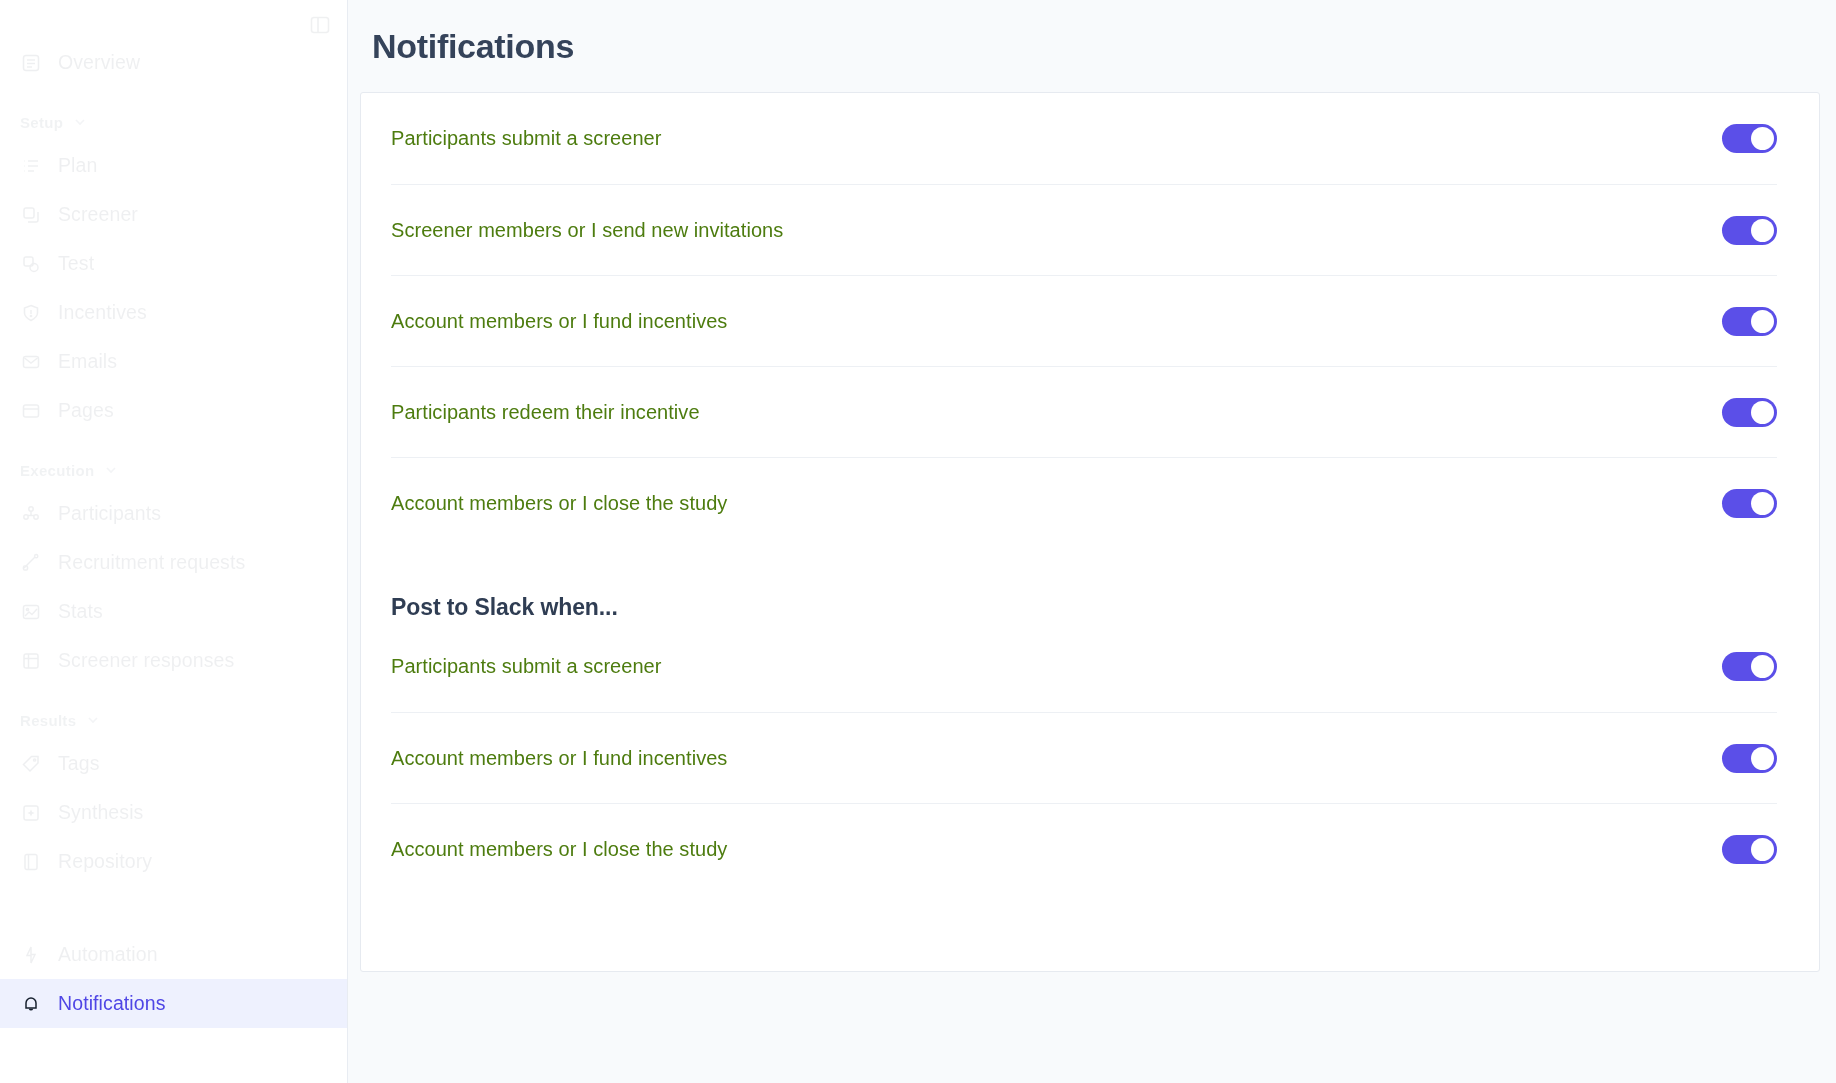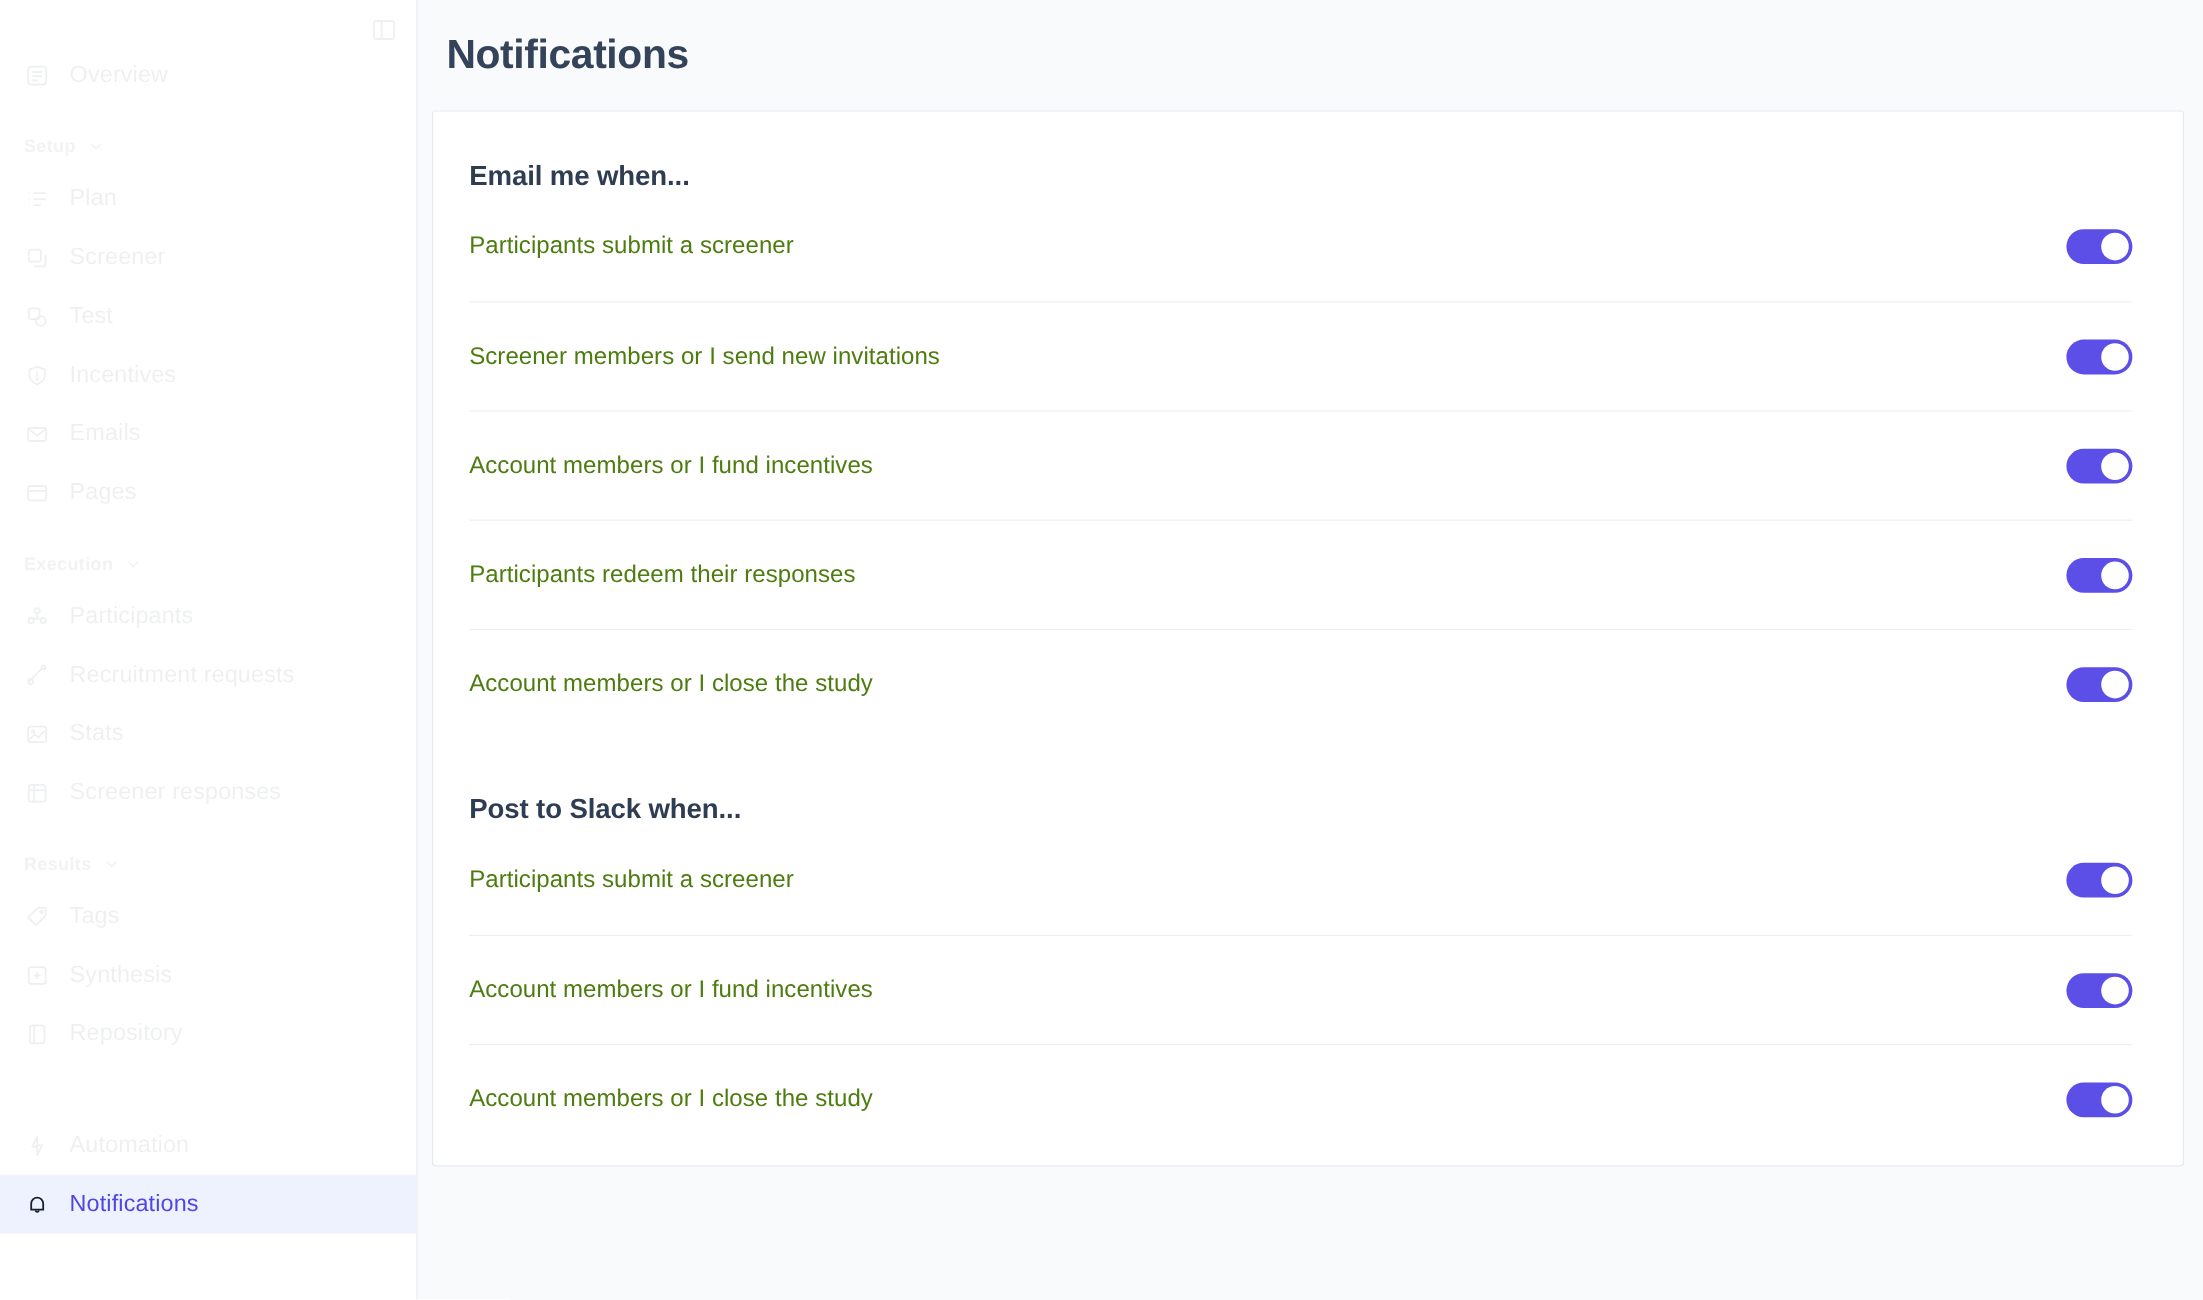--- a/index.html
+++ b/index.html
@@ -372,21 +372,20 @@
 
     </div>
   </aside>
 
   <main class="main">
 
     <h1 class="page-title">Notifications</h1>
 
     <section class="card">
 
-      <h2 class="section-head first">Email me when...</h2>
       <div class="rows">
 
         <div class="row first">
           <span class="row-label">Participants submit a screener</span>
           <span class="toggle">
               <span class="knob"></span>
             </span>
         </div>
 
         <div class="row">
@@ -397,21 +396,21 @@
         </div>
 
         <div class="row">
           <span class="row-label">Account members or I fund incentives</span>
           <span class="toggle">
               <span class="knob"></span>
             </span>
         </div>
 
         <div class="row">
-          <span class="row-label">Participants redeem their responses</span>
+          <span class="row-label">Participants redeem their incentive</span>
           <span class="toggle">
               <span class="knob"></span>
             </span>
         </div>
 
         <div class="row">
           <span class="row-label">Account members or I close the study</span>
           <span class="toggle">
               <span class="knob"></span>
             </span>

